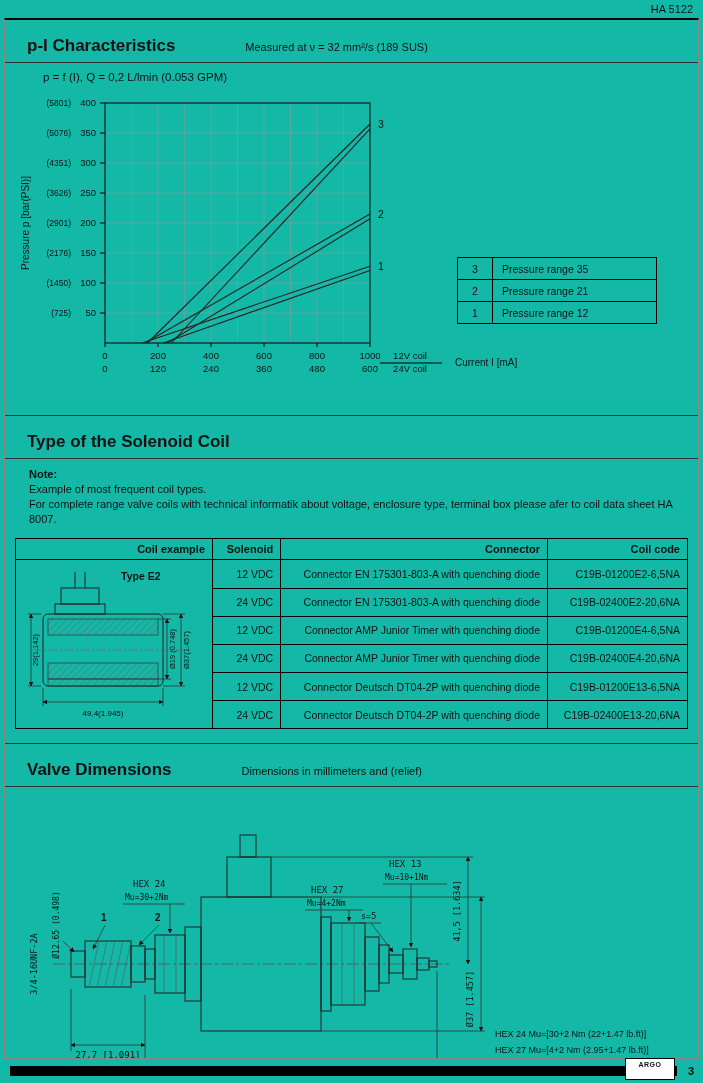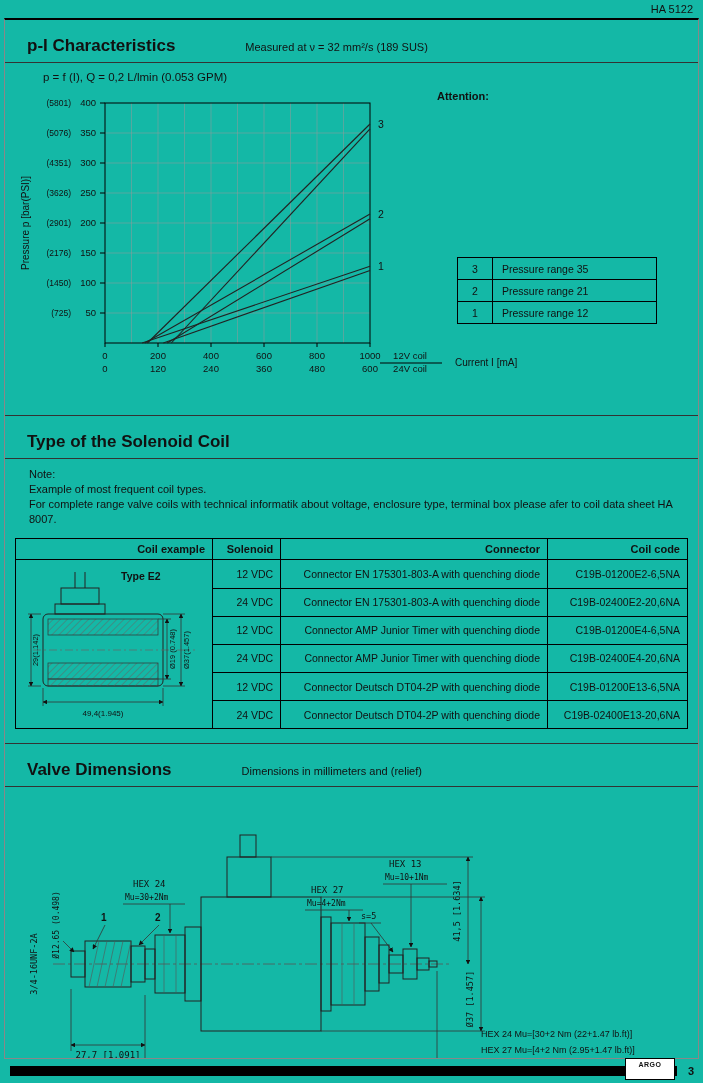--- a/index.html
+++ b/index.html
@@ -17,34 +17,34 @@
   .formula{position:absolute;left:38px;top:8px;font-size:11.5px;}
   #chart{position:absolute;left:8px;top:28px;}
   .attention{position:absolute;left:432px;top:26px;width:258px;font-size:11px;line-height:1.3;}
   .att-t{font-weight:bold;margin-bottom:2px;}
   table.legend{position:absolute;left:452px;top:194px;border-collapse:collapse;font-size:10.5px;}
   table.legend td{border:1px solid #000;padding:3px 9px;height:15px;}
   table.legend td.ln{width:16px;text-align:center;}
   table.legend td.ll{width:145px;}
   
   .noteblk{padding:8px 24px 10px;font-size:11px;line-height:1.35;}
-  .note-t{font-weight:normal;}
+  .note-t{font-weight:bold;}
   table.soltab{border-collapse:collapse;margin:2px 10px 14px;}
   table.soltab th,table.soltab td{border:1px solid #000;padding:4px 7px;text-align:right;font-size:10.5px;}
   table.soltab th{font-size:11px;}
   td.coilcell{width:176px;vertical-align:top;padding:2px;}
   td.c-sol{width:54px;}
   td.c-con{width:276px;}
   td.c-typ{width:134px;}
   
   .valve-body{position:relative;height:332px;}
   #valvesvg{position:absolute;left:8px;top:12px;}
   .sealkit{position:absolute;left:556px;top:92px;font-size:10.5px;line-height:1.5;}
   .sk-t{font-weight:bold;}
-  .torque{position:absolute;left:476px;top:240px;font-size:9px;line-height:1.7;white-space:nowrap;z-index:2;}
+  .torque{position:absolute;left:490px;top:240px;font-size:9px;line-height:1.7;white-space:nowrap;z-index:2;}
   
   .footbar{position:absolute;left:10px;right:26px;bottom:7px;height:10px;background:#000;}
   .logo{position:absolute;right:28px;bottom:3px;width:50px;height:22px;background:#fff;
         border:1.5px solid #000;text-align:center;line-height:1;padding-top:2px;box-sizing:border-box;z-index:3;}
   .logo .a,.logo .h{font-size:7px;font-weight:bold;letter-spacing:.5px;display:block;}
   .logo .bar{height:2px;background:#c2121c;margin:1px 5px;}
   .pagenum{position:absolute;right:9px;bottom:6px;font-size:11px;font-weight:bold;}
   
   svg text{font-family:"Liberation Sans",sans-serif;fill:#111;}
   svg text.mono{font-family:"DejaVu Sans Mono",monospace;}
@@ -138,21 +138,20 @@
             <text x="365" y="37" font-size="10.5" text-anchor="start" fill="#111">3</text>
             <polyline points="131.8,252.0 357.0,123.0" fill="none" stroke="#222" stroke-width="1.1"></polyline>
             <polyline points="154.3,252.0 357.0,127.8" fill="none" stroke="#222" stroke-width="1.1"></polyline>
             <text x="365" y="127" font-size="10.5" text-anchor="start" fill="#111">2</text>
             <polyline points="129.1,252.0 357.0,175.2" fill="none" stroke="#222" stroke-width="1.1"></polyline>
             <polyline points="150.3,252.0 357.0,179.4" fill="none" stroke="#222" stroke-width="1.1"></polyline>
             <text x="365" y="179.2" font-size="10.5" text-anchor="start" fill="#111">1</text>
           </svg></div>
 
       <div class="attention">
-        <div class="att-t">Attention:</div>
       </div>
 
       <table class="legend">
         <tbody>
             <tr>
           <td class="ln">3</td>
           <td class="ll">Pressure range 35</td>
         </tr>
         <tr>
           <td class="ln">2</td>

